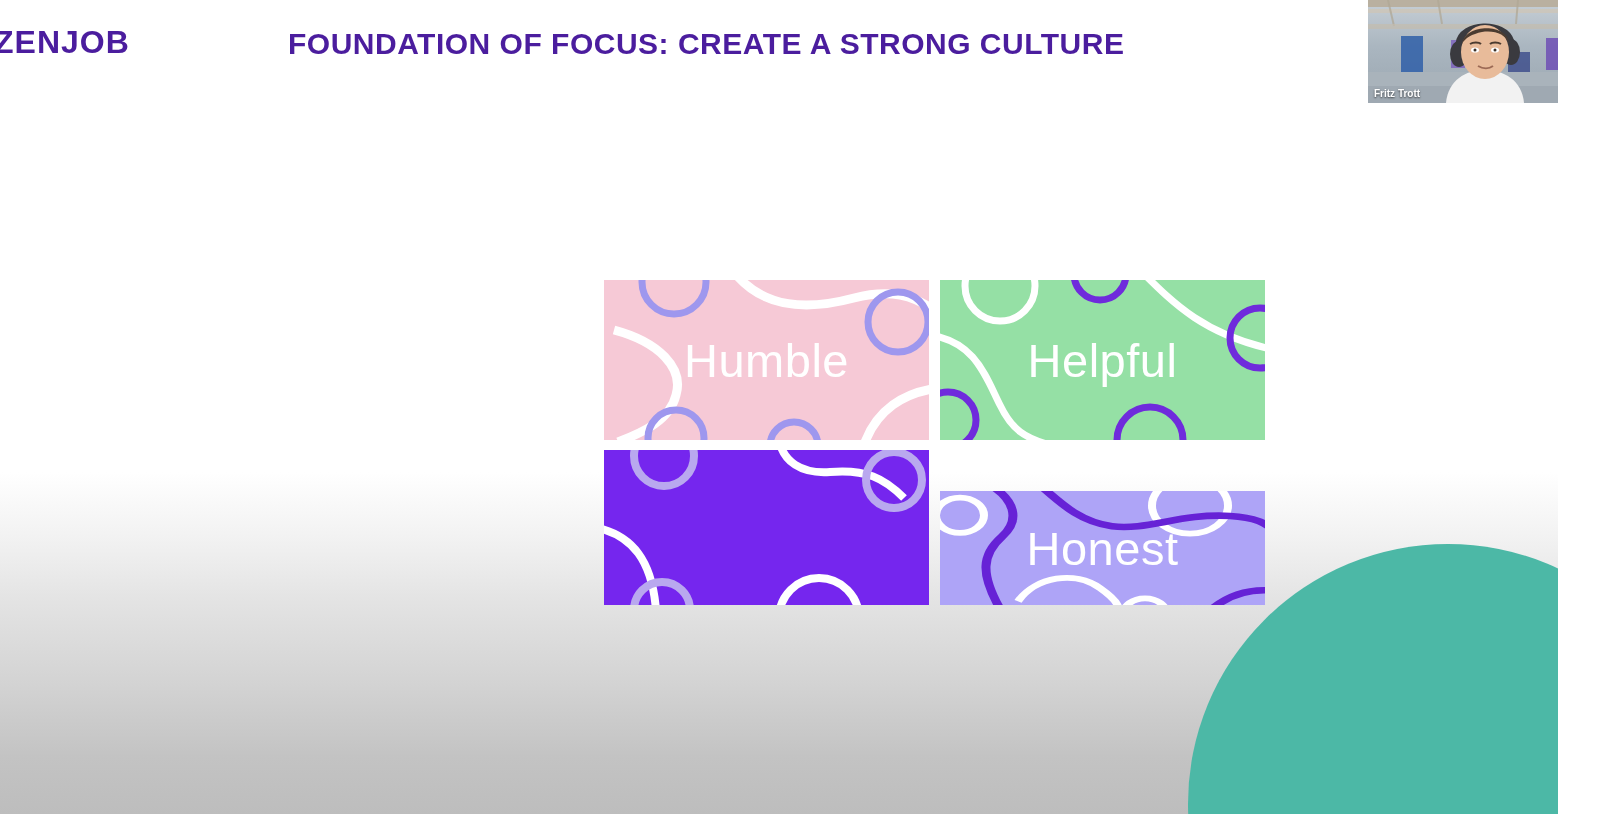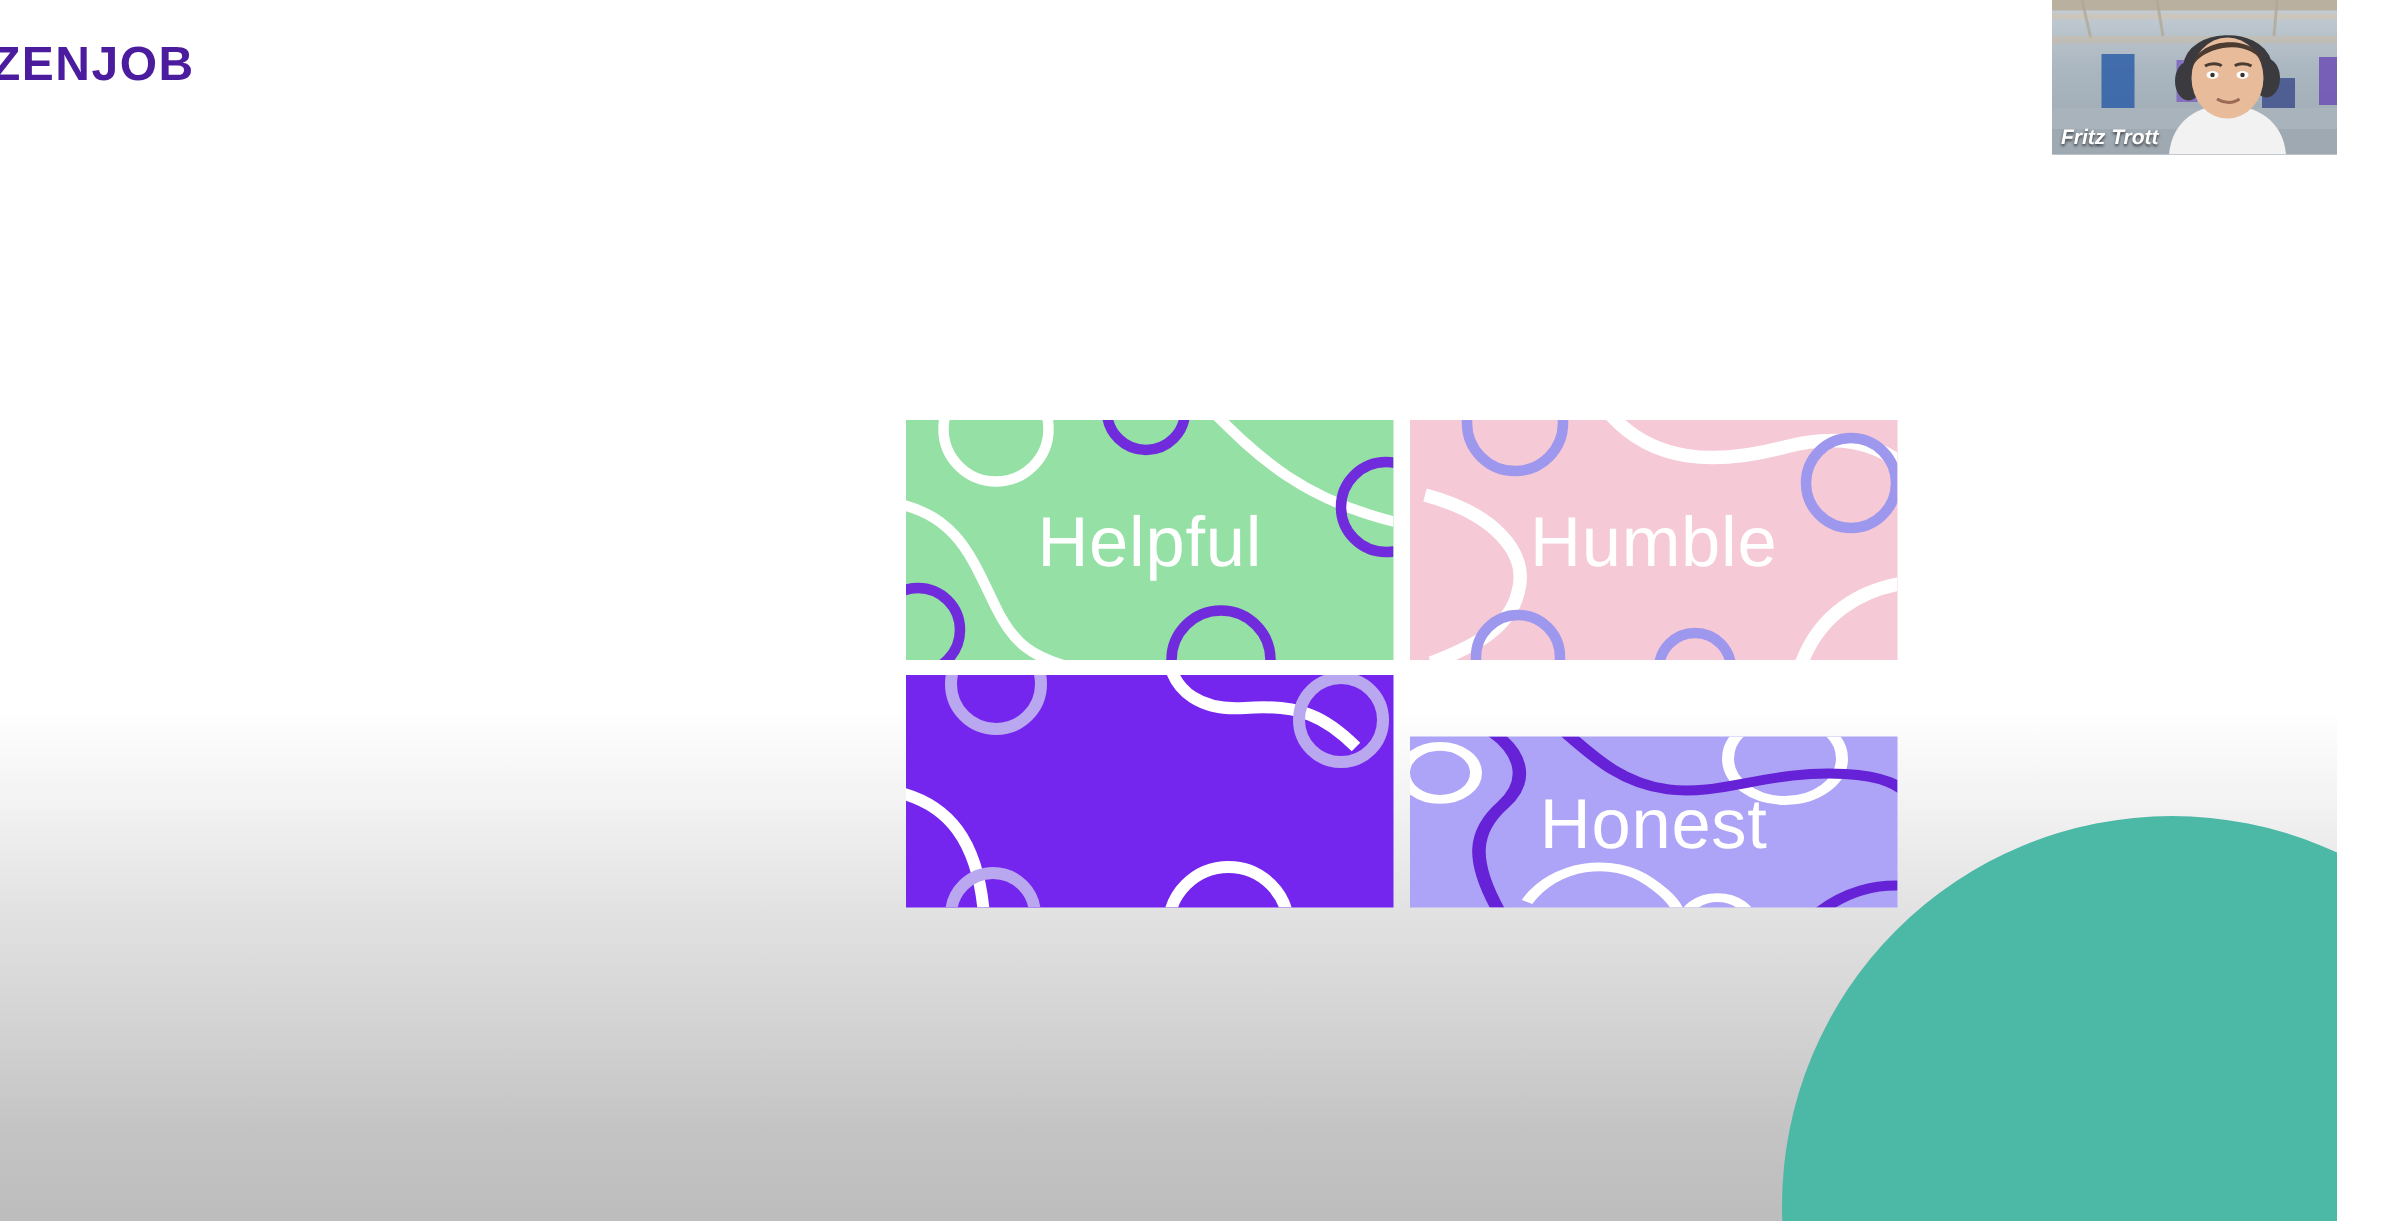--- a/index.html
+++ b/index.html
@@ -107,71 +107,71 @@
     overflow: hidden;
     background: #9aa3ad;
   }
   #webcam-bg { position: absolute; left:0; top:0; width:100%; height:100%; }
   #webcam-name {
     position: absolute;
     left: 6px;
     bottom: 4px;
     z-index: 3;
     color: #ffffff;
-    font-size: 14px;
+    font-size: 10px;
     font-weight: 700;
     text-shadow: 0 1px 2px rgba(0,0,0,.65);
     white-space: nowrap;
-    font-style: italic;
   }
 </style>
 </head>
 <body>
 
 <div id="stage">
 
   <div id="teal-curve"></div>
 
   <div id="zenjob-logo">ZENJOB</div>
 
+  <div id="slide-title">FOUNDATION OF FOCUS: CREATE A STRONG CULTURE</div>
 
   <div id="culture-grid">
+
+    <div class="tile" id="tile-humble">
+      <svg class="tile-art" viewBox="0 0 325 160" preserveAspectRatio="none">
+        <g fill="none" stroke="#ffffff" stroke-width="9">
+          <path d="M130,-8 C160,30 205,30 250,18 C285,9 310,14 335,34"></path>
+          <path d="M10,50 C55,62 80,88 72,115 C66,140 40,152 14,162"></path>
+          <path d="M260,165 C272,130 300,112 335,108"></path>
+        </g>
+        <g fill="none" stroke="#9e97ee" stroke-width="7">
+          <circle cx="70" cy="2" r="32"></circle>
+          <circle cx="294" cy="42" r="30"></circle>
+          <circle cx="72" cy="158" r="28"></circle>
+          <circle cx="190" cy="166" r="24"></circle>
+        </g>
+      </svg>
+      <span class="tile-label">Humble</span>
+    </div>
 
     <div class="tile" id="tile-helpful">
       <svg class="tile-art" viewBox="0 0 325 160" preserveAspectRatio="none">
         <g fill="none" stroke="#ffffff" stroke-width="7">
           <circle cx="60" cy="6" r="35"></circle>
           <path d="M-10,55 C35,62 45,95 60,125 C72,150 85,158 110,165"></path>
           <path d="M200,-10 C235,25 265,55 335,70"></path>
         </g>
         <g fill="none" stroke="#6f2bdc" stroke-width="7">
           <circle cx="160" cy="-6" r="26"></circle>
           <circle cx="320" cy="58" r="30"></circle>
           <circle cx="210" cy="160" r="33"></circle>
           <circle cx="8" cy="140" r="28"></circle>
         </g>
       </svg>
       <span class="tile-label">Helpful</span>
-    </div>
-
-    <div class="tile" id="tile-humble">
-      <svg class="tile-art" viewBox="0 0 325 160" preserveAspectRatio="none">
-        <g fill="none" stroke="#ffffff" stroke-width="9">
-          <path d="M130,-8 C160,30 205,30 250,18 C285,9 310,14 335,34"></path>
-          <path d="M10,50 C55,62 80,88 72,115 C66,140 40,152 14,162"></path>
-          <path d="M260,165 C272,130 300,112 335,108"></path>
-        </g>
-        <g fill="none" stroke="#9e97ee" stroke-width="7">
-          <circle cx="70" cy="2" r="32"></circle>
-          <circle cx="294" cy="42" r="30"></circle>
-          <circle cx="72" cy="158" r="28"></circle>
-          <circle cx="190" cy="166" r="24"></circle>
-        </g>
-      </svg>
-      <span class="tile-label">Humble</span>
     </div>
 
     <div class="tile" id="tile-hungry">
       <svg class="tile-art" viewBox="0 0 325 155" preserveAspectRatio="none">
         <g fill="none" stroke="#ffffff" stroke-width="8">
           <path d="M175,-12 C178,12 198,24 226,22 C262,19 280,28 300,48"></path>
           <path d="M-6,78 C28,86 48,110 52,160"></path>
           <circle cx="215" cy="168" r="40"></circle>
         </g>
         <g fill="none" stroke="#b9a8ef" stroke-width="8">

